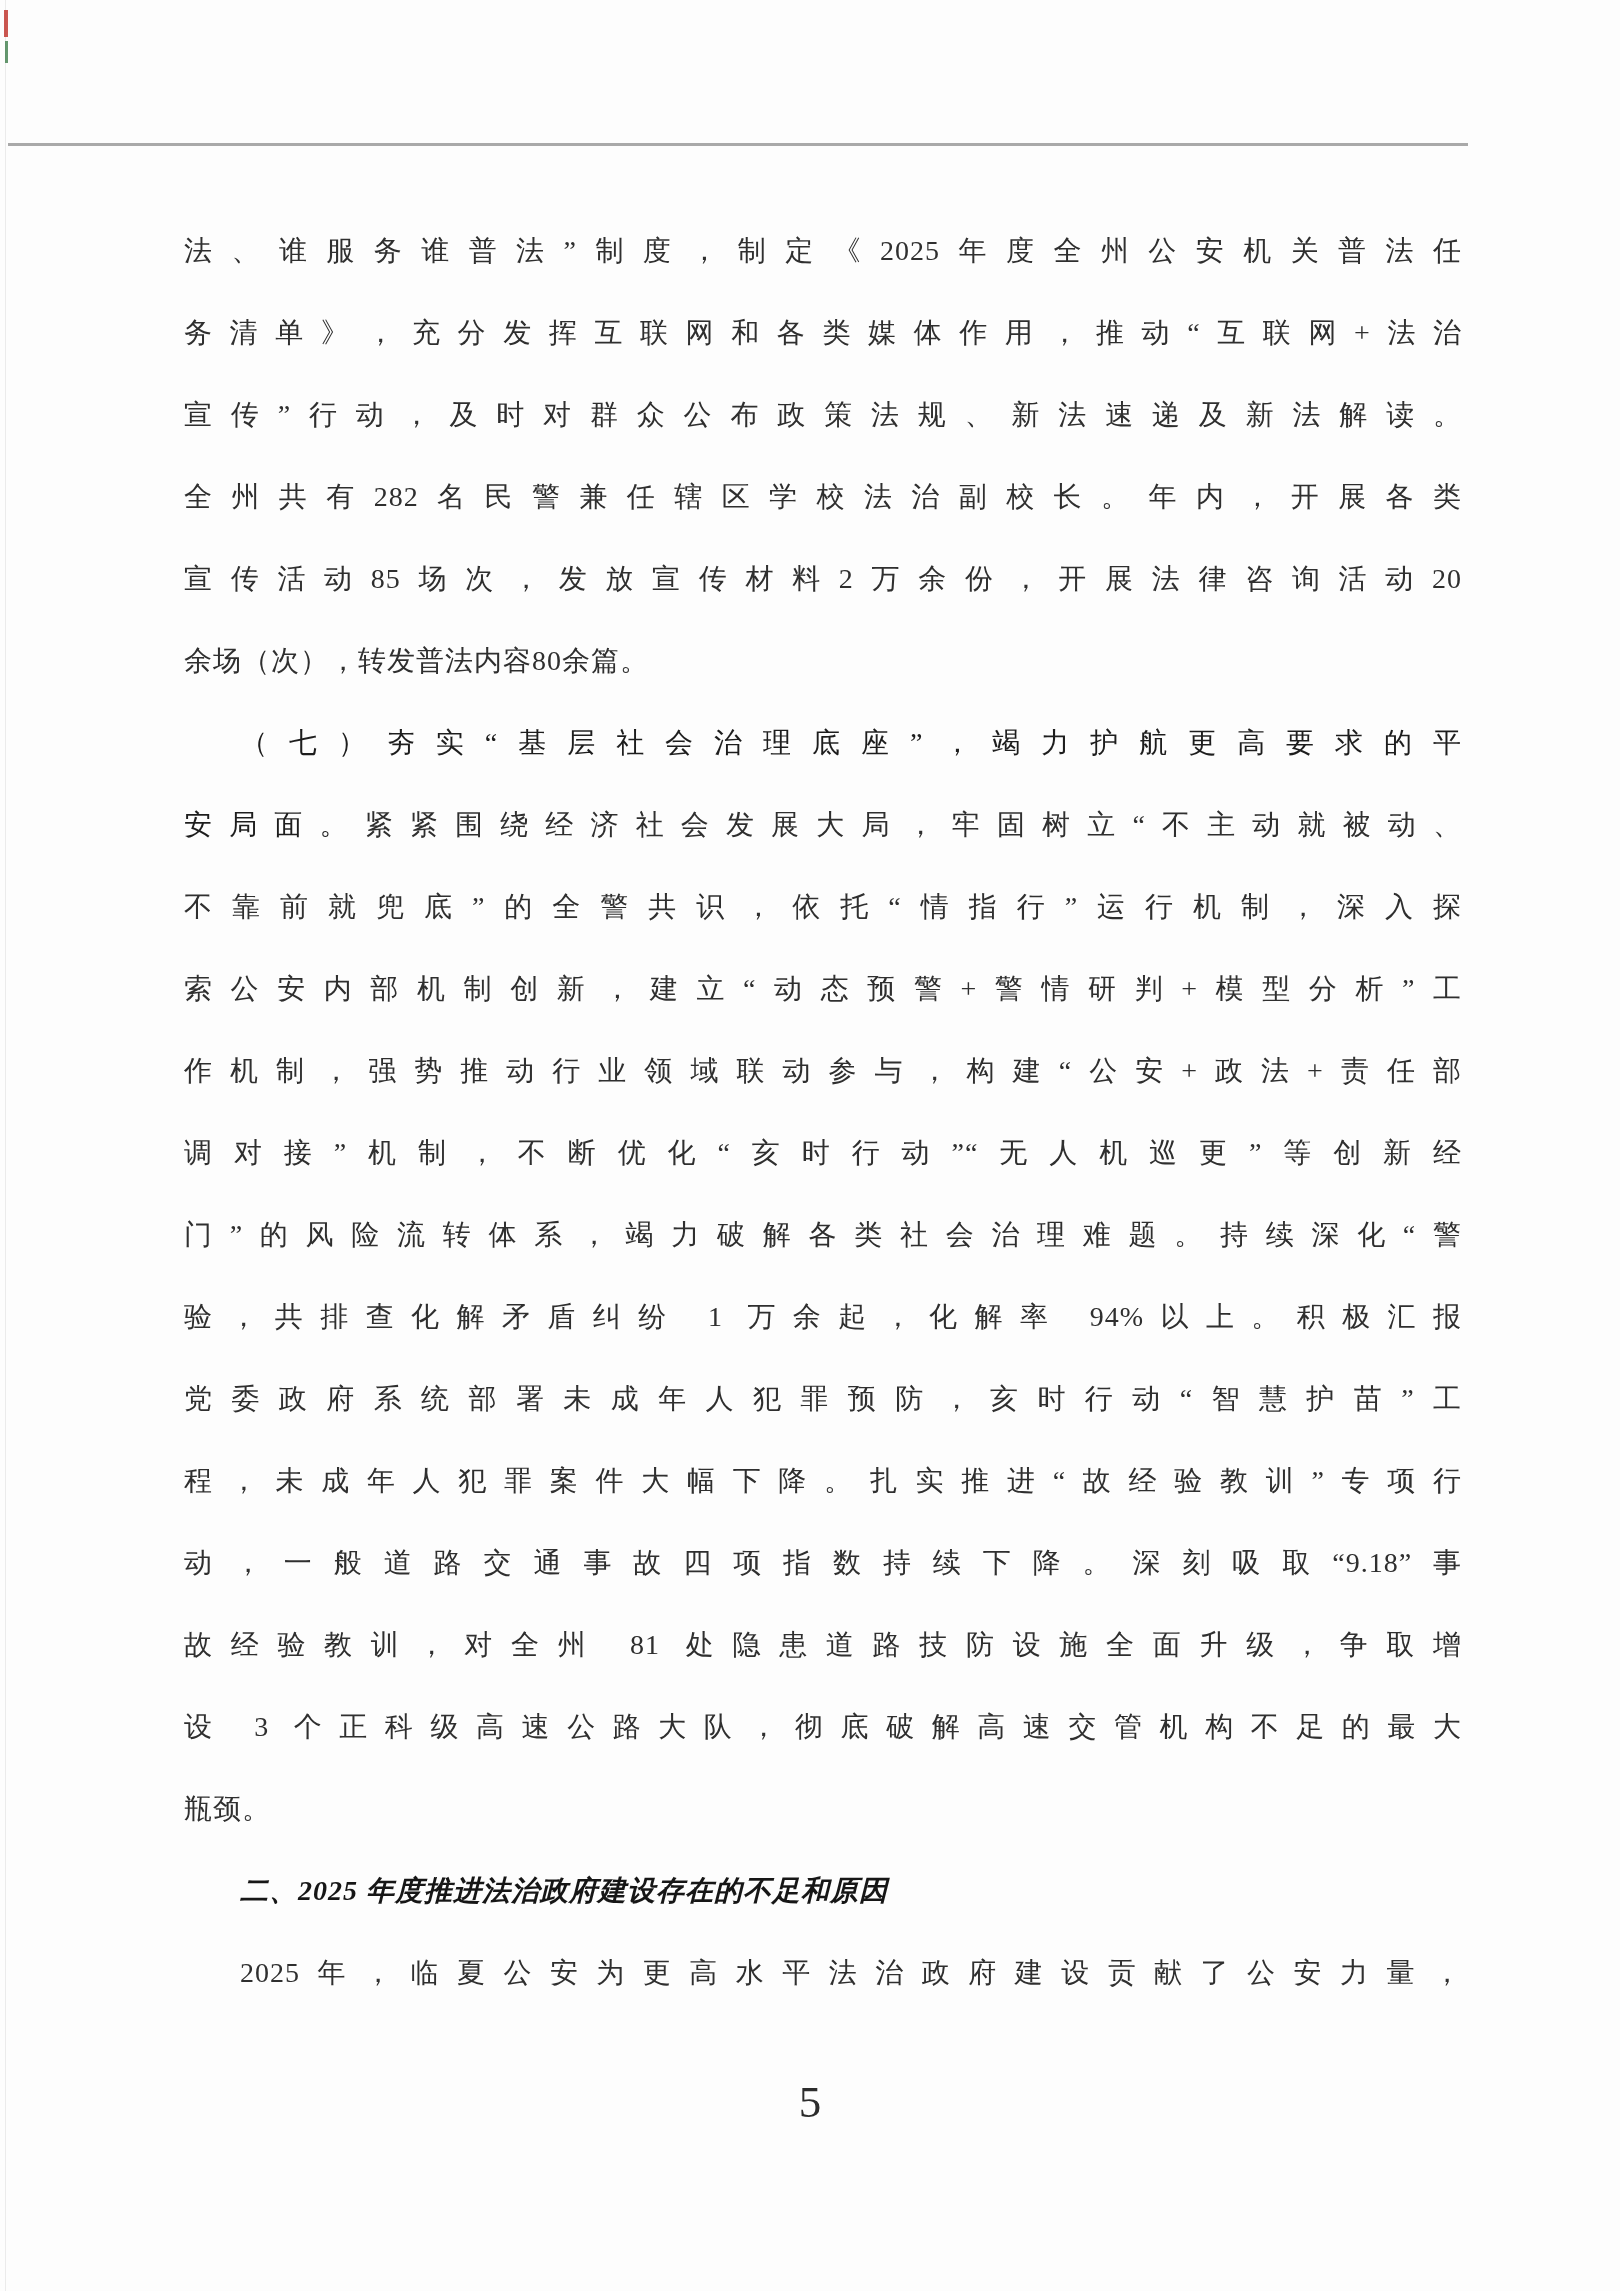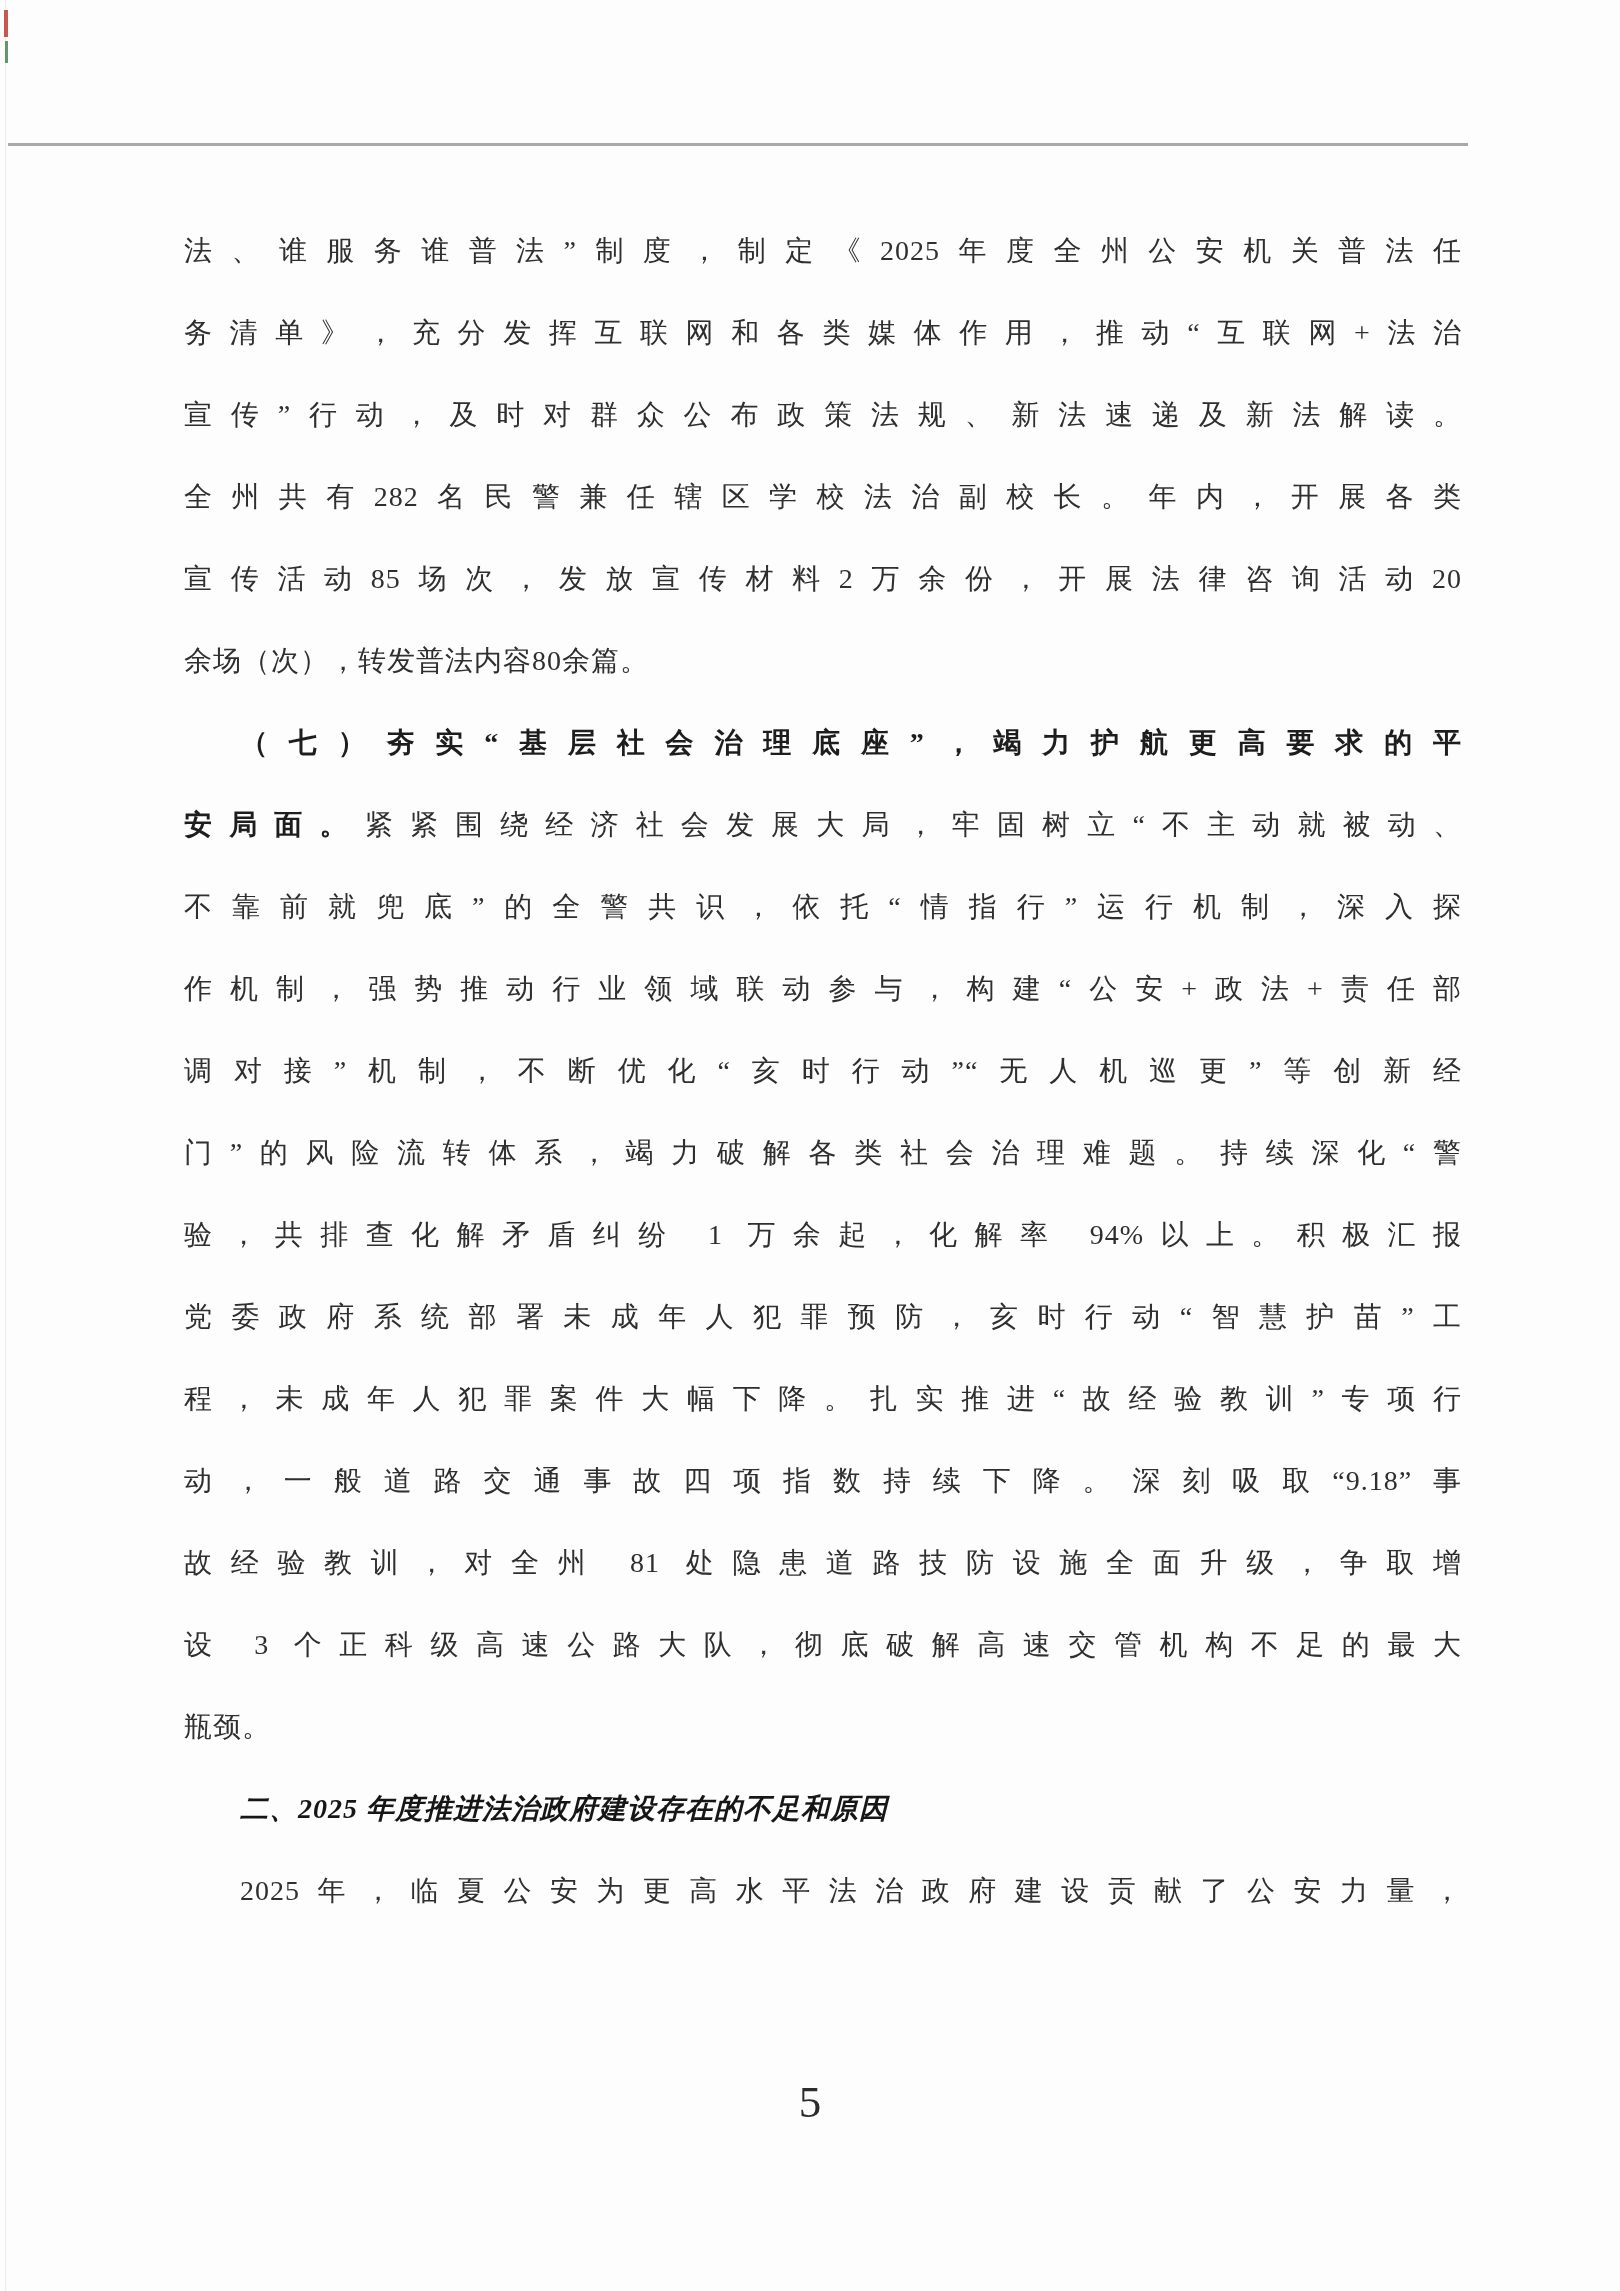--- a/index.html
+++ b/index.html
@@ -66,21 +66,21 @@
   }
   .line.full {
     white-space: normal;
     text-align: justify;
     text-align-last: justify;
   }
   .line.indent {
     text-indent: 2em;
   }
   .b, .bold {
-    font-weight: 700;
+    font-weight: 400;
     color: #1d1d1d;
   }
   .heading {
     font-weight: 700;
     color: #161616;
     font-style: italic;
   }
   .page-number {
     position: absolute;
     top: 2076px;
@@ -102,20 +102,21 @@
 <div class="content">
   <div class="line full">法、谁服务谁普法”制度，制定《2025年度全州公安机关普法任</div>
   <div class="line full">务清单》，充分发挥互联网和各类媒体作用，推动“互联网+法治</div>
   <div class="line full">宣传”行动，及时对群众公布政策法规、新法速递及新法解读。</div>
   <div class="line full">全州共有282名民警兼任辖区学校法治副校长。年内，开展各类</div>
   <div class="line full">宣传活动85场次，发放宣传材料2万余份，开展法律咨询活动20</div>
   <div class="line">余场（次），转发普法内容80余篇。</div>
   <div class="line full indent bold">（七）夯实“基层社会治理底座”，竭力护航更高要求的平</div>
   <div class="line full"><span class="b">安局面。</span><span>紧紧围绕经济社会发展大局，牢固树立“不主动就被动、</span></div>
   <div class="line full">不靠前就兜底”的全警共识，依托“情指行”运行机制，深入探</div>
+  <div class="line full">索公安内部机制创新，建立“动态预警+警情研判+模型分析”工</div>
   <div class="line full">作机制，强势推动行业领域联动参与，构建“公安+政法+责任部</div>
   <div class="line full">调对接”机制，不断优化“亥时行动”“无人机巡更”等创新经</div>
   <div class="line full">门”的风险流转体系，竭力破解各类社会治理难题。持续深化“警</div>
   <div class="line full">验，共排查化解矛盾纠纷 1 万余起，化解率 94%以上。积极汇报</div>
   <div class="line full">党委政府系统部署未成年人犯罪预防，亥时行动“智慧护苗”工</div>
   <div class="line full">程，未成年人犯罪案件大幅下降。扎实推进“故经验教训”专项行</div>
   <div class="line full">动，一般道路交通事故四项指数持续下降。深刻吸取“9.18”事</div>
   <div class="line full">故经验教训，对全州 81 处隐患道路技防设施全面升级，争取增</div>
   <div class="line full">设 3 个正科级高速公路大队，彻底破解高速交管机构不足的最大</div>
   <div class="line">瓶颈。</div>

